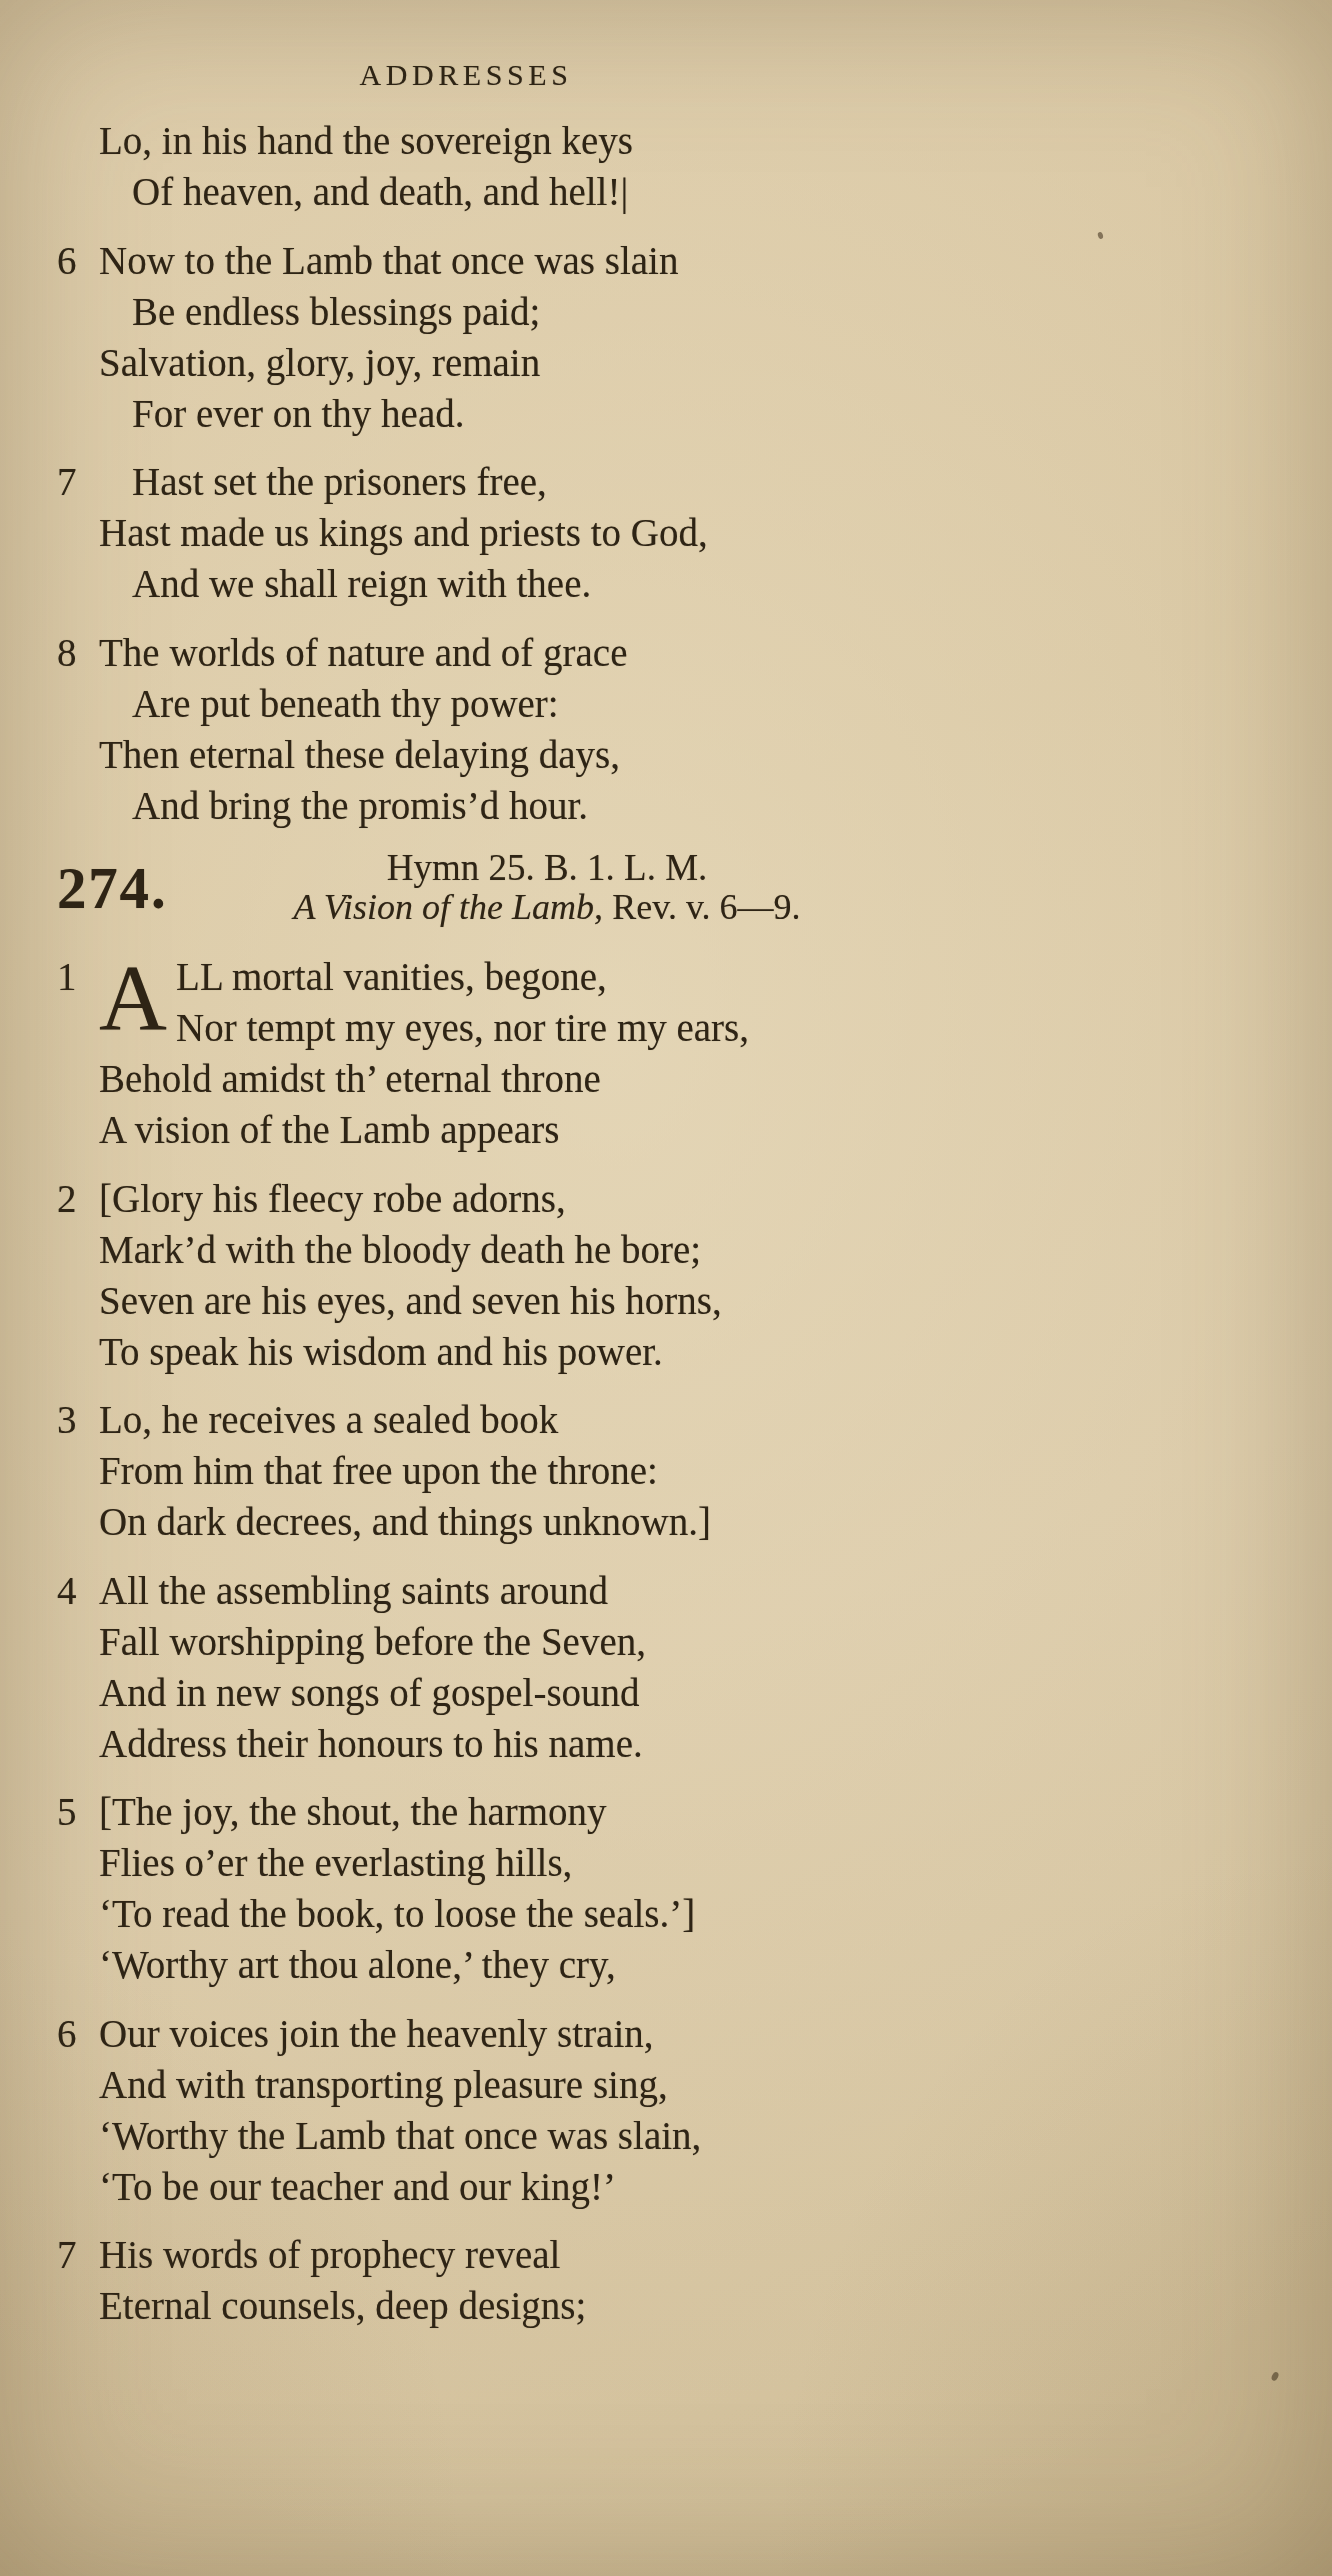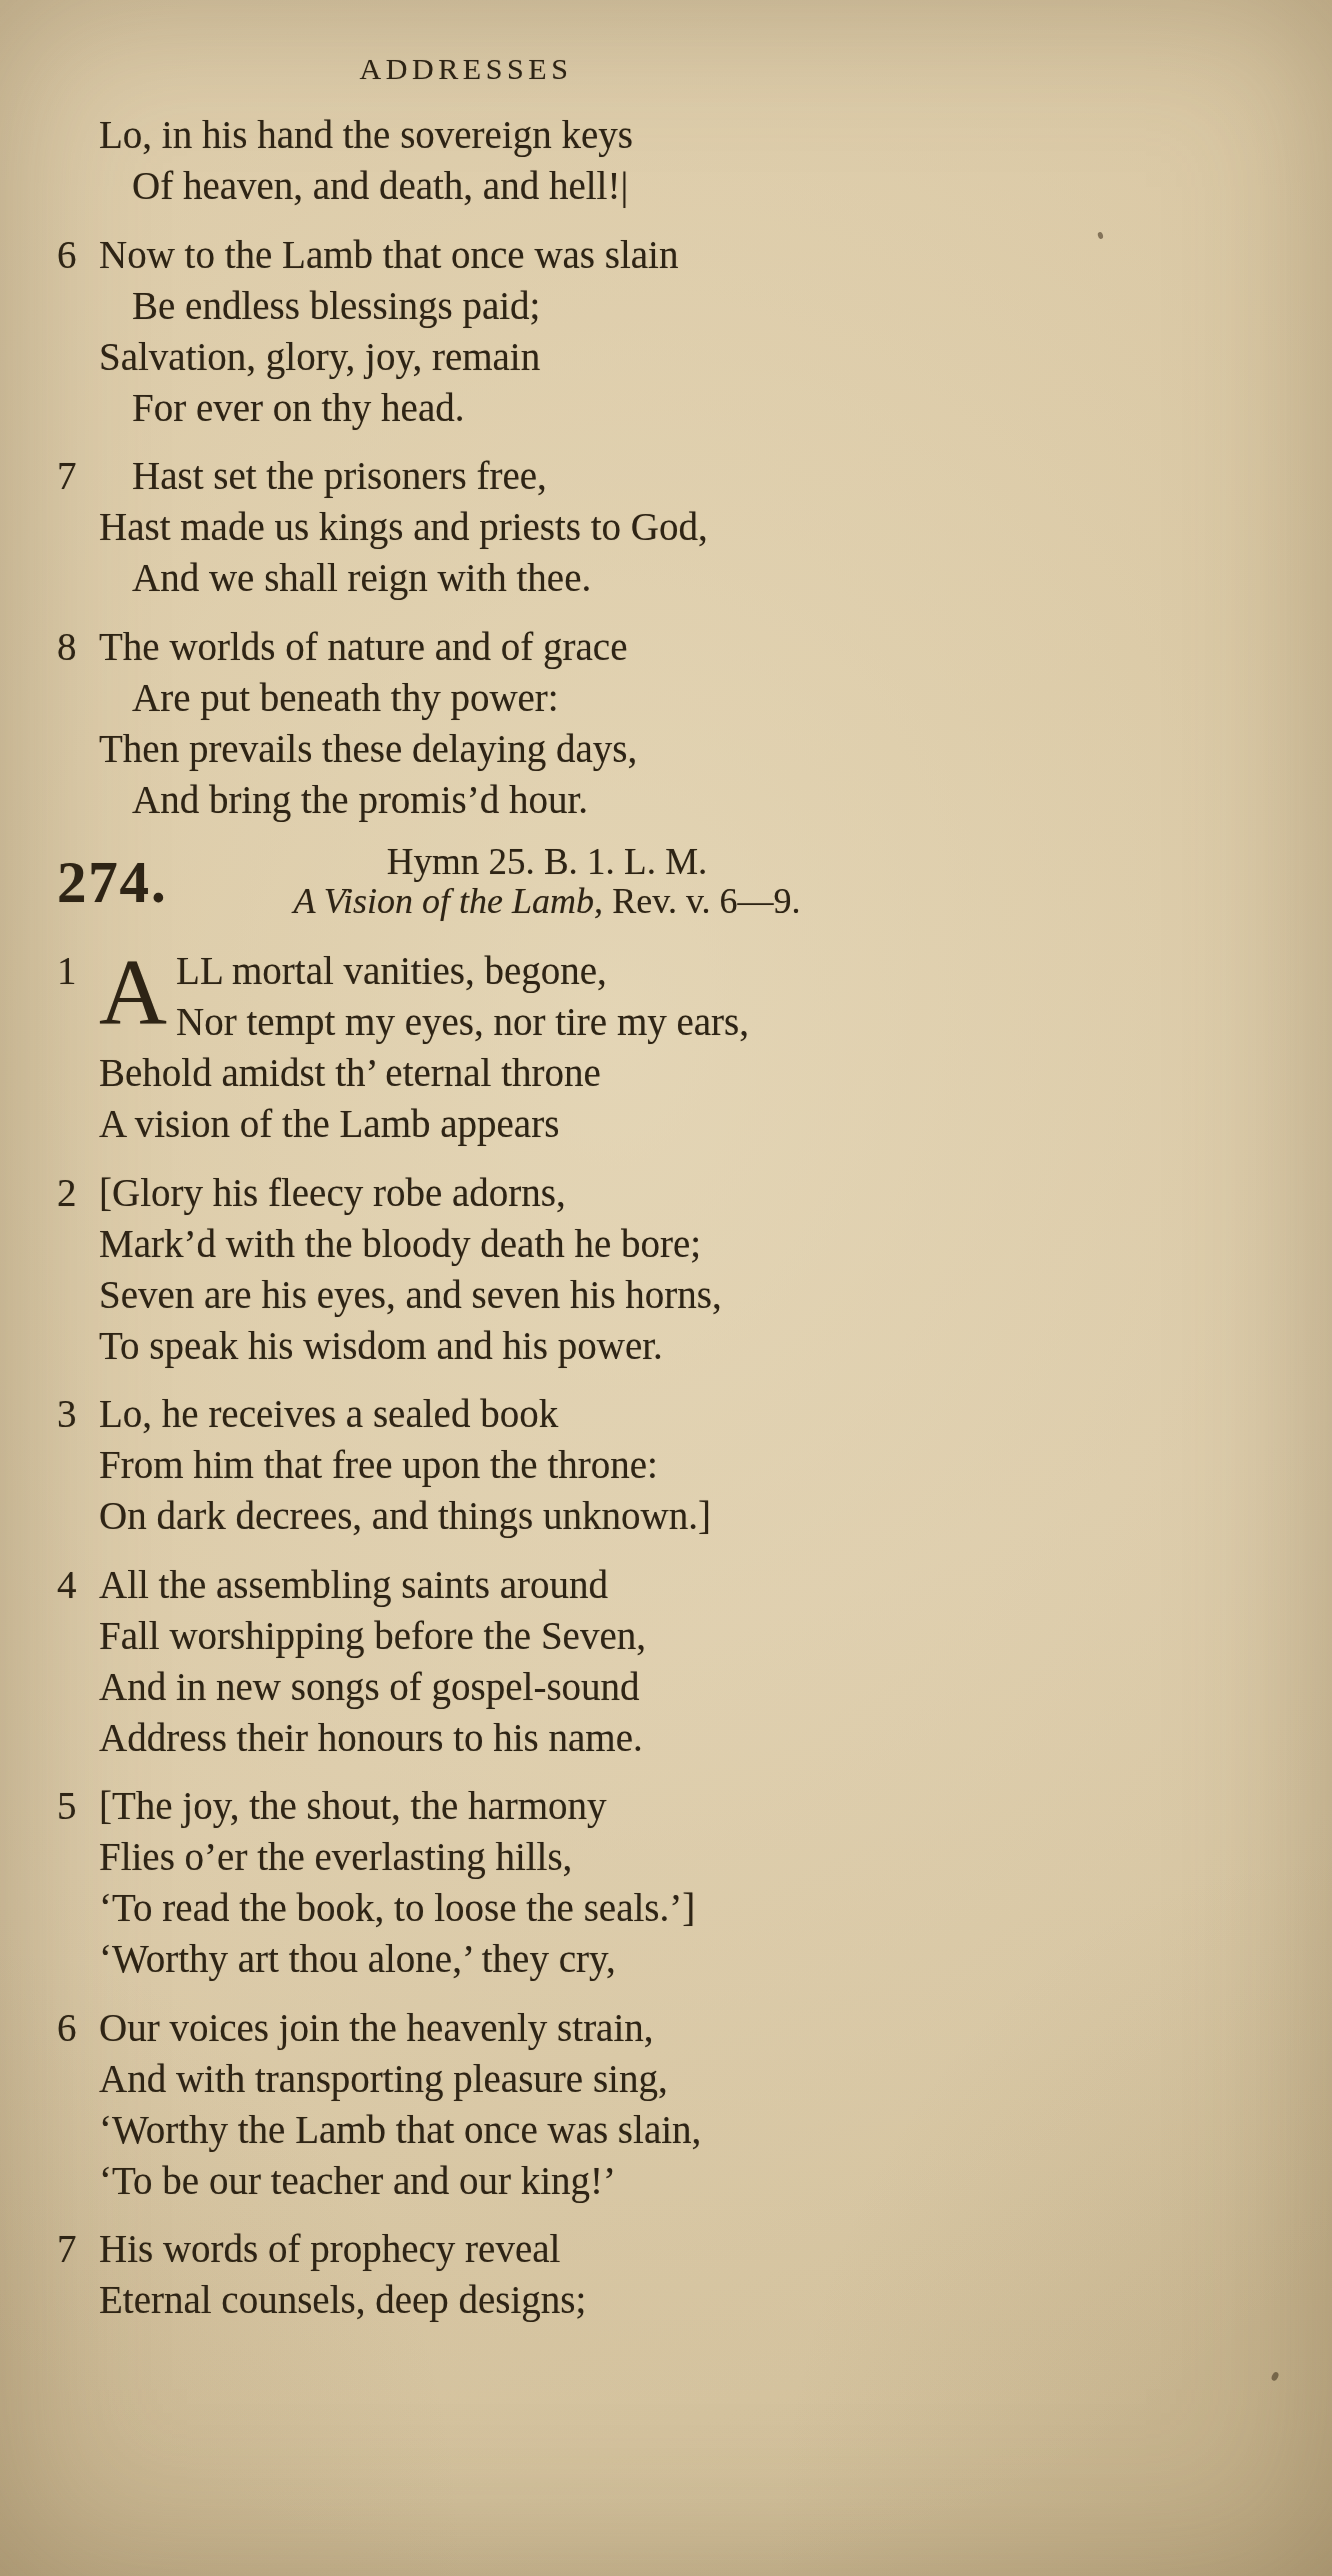--- a/index.html
+++ b/index.html
@@ -12,21 +12,21 @@
       radial-gradient(ellipse 120% 85% at 46% 40%, rgba(239,228,201,0.55), rgba(0,0,0,0) 72%),
       radial-gradient(ellipse 60% 40% at 100% 100%, rgba(120,95,55,0.18), rgba(0,0,0,0) 70%),
       radial-gradient(ellipse 50% 35% at 0% 100%, rgba(120,95,55,0.15), rgba(0,0,0,0) 70%),
       linear-gradient(160deg, #dbc9a6 0%, #d5c29c 35%, #d8c6a3 62%, #cfbd97 100%);
     background-color: var(--paper);
     box-shadow: inset 0 0 156px rgba(96,76,44,0.35);
     font-family:"Liberation Serif","DejaVu Serif",serif;
     color: var(--ink);
     text-shadow: 0 0 0.9px rgba(46,36,21,0.35);
   }
-  .content { position:absolute; left:57px; top:50px; width:818px; }
+  .content { position:absolute; left:57px; top:56px; width:818px; }
   .running-head {
     text-align:center; font-size:30px; letter-spacing:4.6px;
     margin-bottom:22px; line-height:37px;
   }
   .stanza-section { }
   .stanza { position:relative; padding-left:42px; margin-bottom:17.5px; }
   .verse-num { position:absolute; left:0; top:0; font-size:39px; line-height:51px; }
   .verse-line { font-size:39px; line-height:51px; white-space:nowrap; }
   .verse-line.indented { padding-left:33px; }
   .dropcap { float:left; font-size:94px; line-height:79px; padding:7.4px 9.2px 0 0; }
@@ -64,21 +64,21 @@
         <div class="stanza">
           <span class="verse-num">7</span>
           <div class="verse-line indented">Hast set the prisoners free,</div>
           <div class="verse-line">Hast made us kings and priests to God,</div>
           <div class="verse-line indented">And we shall reign with thee.</div>
         </div>
         <div class="stanza">
           <span class="verse-num">8</span>
           <div class="verse-line">The worlds of nature and of grace</div>
           <div class="verse-line indented">Are put beneath thy power:</div>
-          <div class="verse-line">Then prevails these delaying days,</div>
+          <div class="verse-line">Then eternal these delaying days,</div>
           <div class="verse-line indented">And bring the promis’d hour.</div>
         </div>
       </div>
 
     <div class="hymn-heading">
       <div class="hymn-number">274.</div>
       <div class="hymn-meta">
         <div class="meter-line">Hymn 25. B. 1. L. M.</div>
         <div class="title-line">
           <span class="italic">A Vision of the Lamb,</span><span>Rev. v. 6—9.</span>

